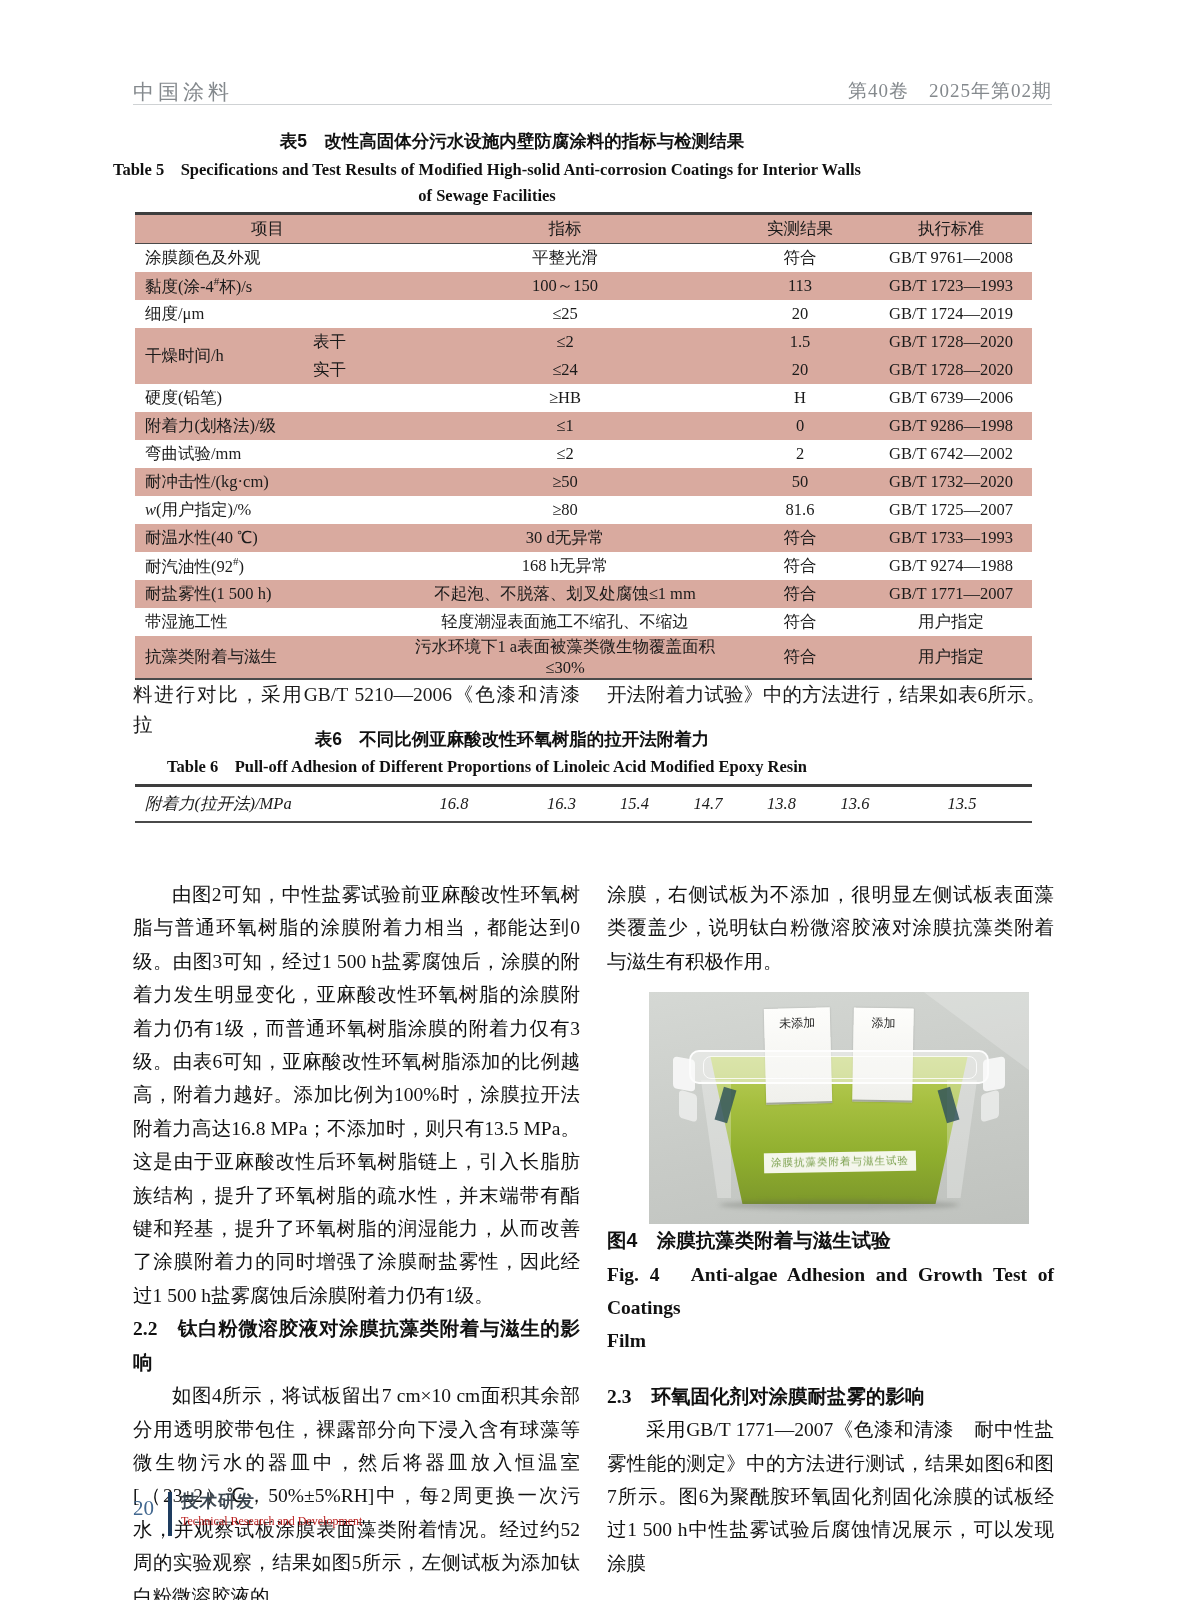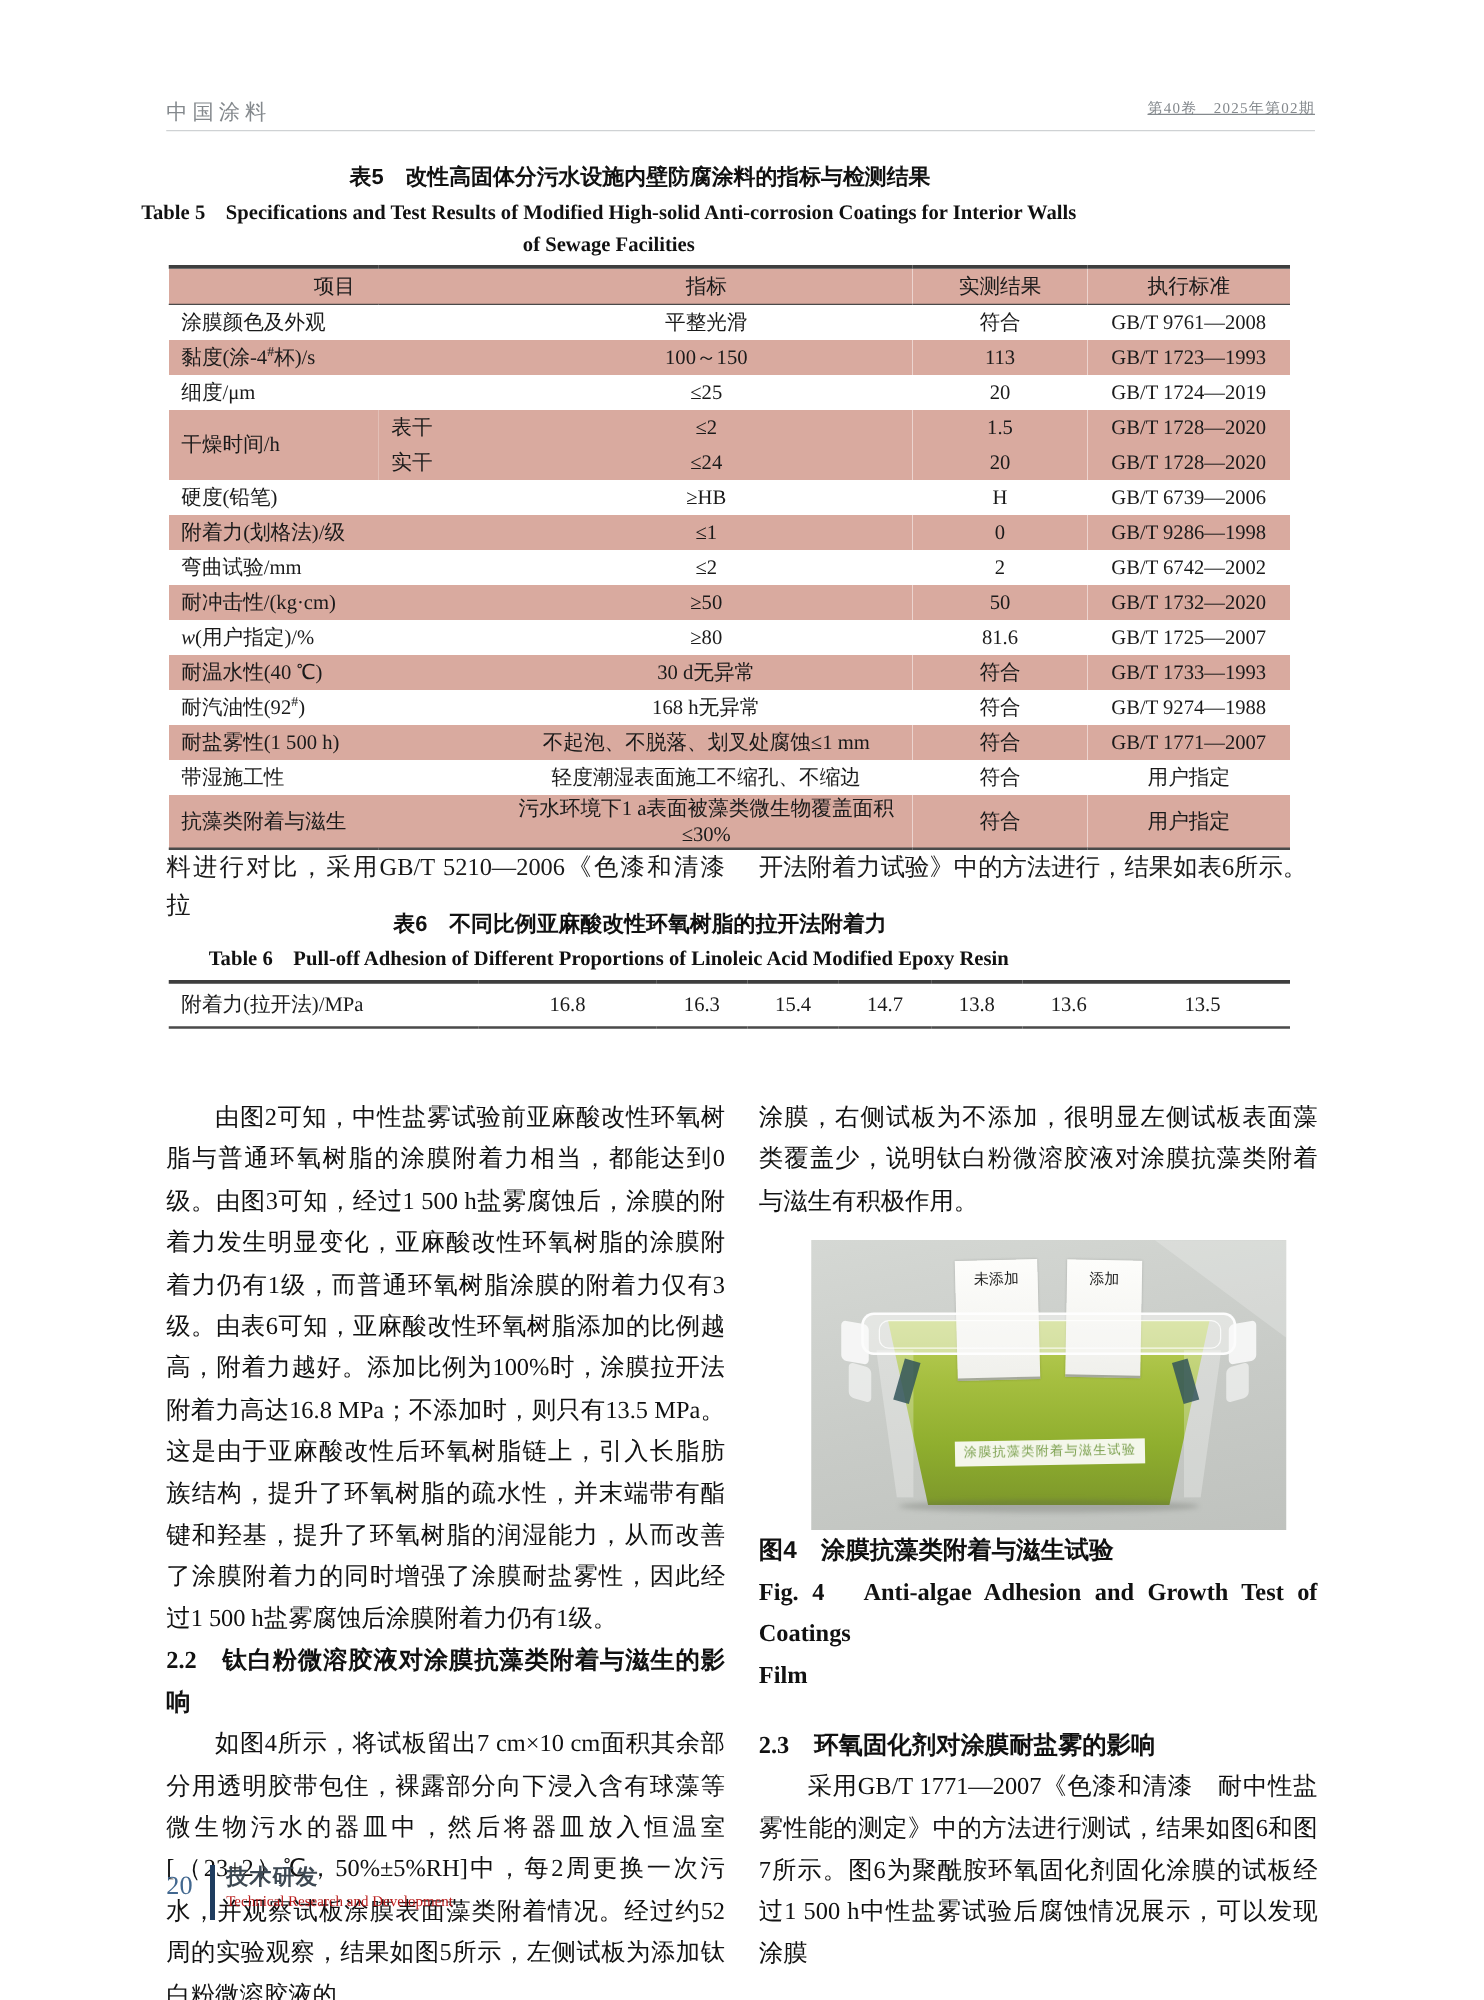--- a/index.html
+++ b/index.html
@@ -2,42 +2,42 @@
 <html><head>
 <meta charset="utf-8">
 <style>
   html,body { margin:0; padding:0; }
   body {
     width:1187px; height:1600px; position:relative; background:#ffffff;
     font-family:"Liberation Serif", serif; color:#1a1a1a;
     overflow:hidden;
   }
   
-  .ph-left  { position:absolute; left:133px; top:78px; font-size:17px; color:#84898d; letter-spacing:4px; }
-  .ph-right { position:absolute; right:135px; top:78px; font-size:12px; color:#84898d; letter-spacing:1px;text-decoration:underline; }
+  .ph-left  { position:absolute; left:133px; top:78px; font-size:21px; color:#84898d; letter-spacing:4px; }
+  .ph-right { position:absolute; right:135px; top:78px; font-size:19px; color:#84898d; letter-spacing:1px; }
   .head-rule{ position:absolute; left:133px; top:104px; width:919px; height:1px; background:#cfd2d4; }
 
   
   .cap-zh  { position:absolute; left:0; width:1024px; text-align:center; font-family:"Liberation Sans",sans-serif; font-weight:bold; font-size:17.5px; color:#111; }
   .cap-en  { position:absolute; left:0; width:974px; text-align:center; font-family:"Liberation Serif",serif; font-weight:bold; font-size:16.5px; color:#111; }
 
   
   table { border-collapse:collapse; table-layout:fixed; }
   .tbl {
     position:absolute; left:135px; width:897px; font-size:16.5px;
     border-top:3px solid #3e3e3e; border-bottom:2px solid #4a4a4a;
   }
   .tbl td { padding:0 6px; vertical-align:middle; text-align:center; overflow:hidden; }
   .tbl .lft { text-align:left; padding-left:10px; }
   .tbl tr.hd td { height:30px; }
   .tbl tr.hd { border-bottom:1.2px solid #4a4a4a; }
   .pink { background:#d9aa9f; }
   #table5 tr td { height:28px; }
   #table6 tr.hd td { height:56px; }
-  #table6 tr.dat td { height:34px; }
+  #table6 tr.dat td { height:34px;font-style:italic; }
   sup { font-size:11px; }
   .it { font-style:italic; }
 
   
   .bridge { position:absolute; top:680px; font-size:19.5px; line-height:30px; text-align:justify; }
   .bridge.l { left:133px; width:447px; }
   .bridge.r { left:607px; width:447px; }
 
   
   .col { position:absolute; top:878px; width:447px; }

